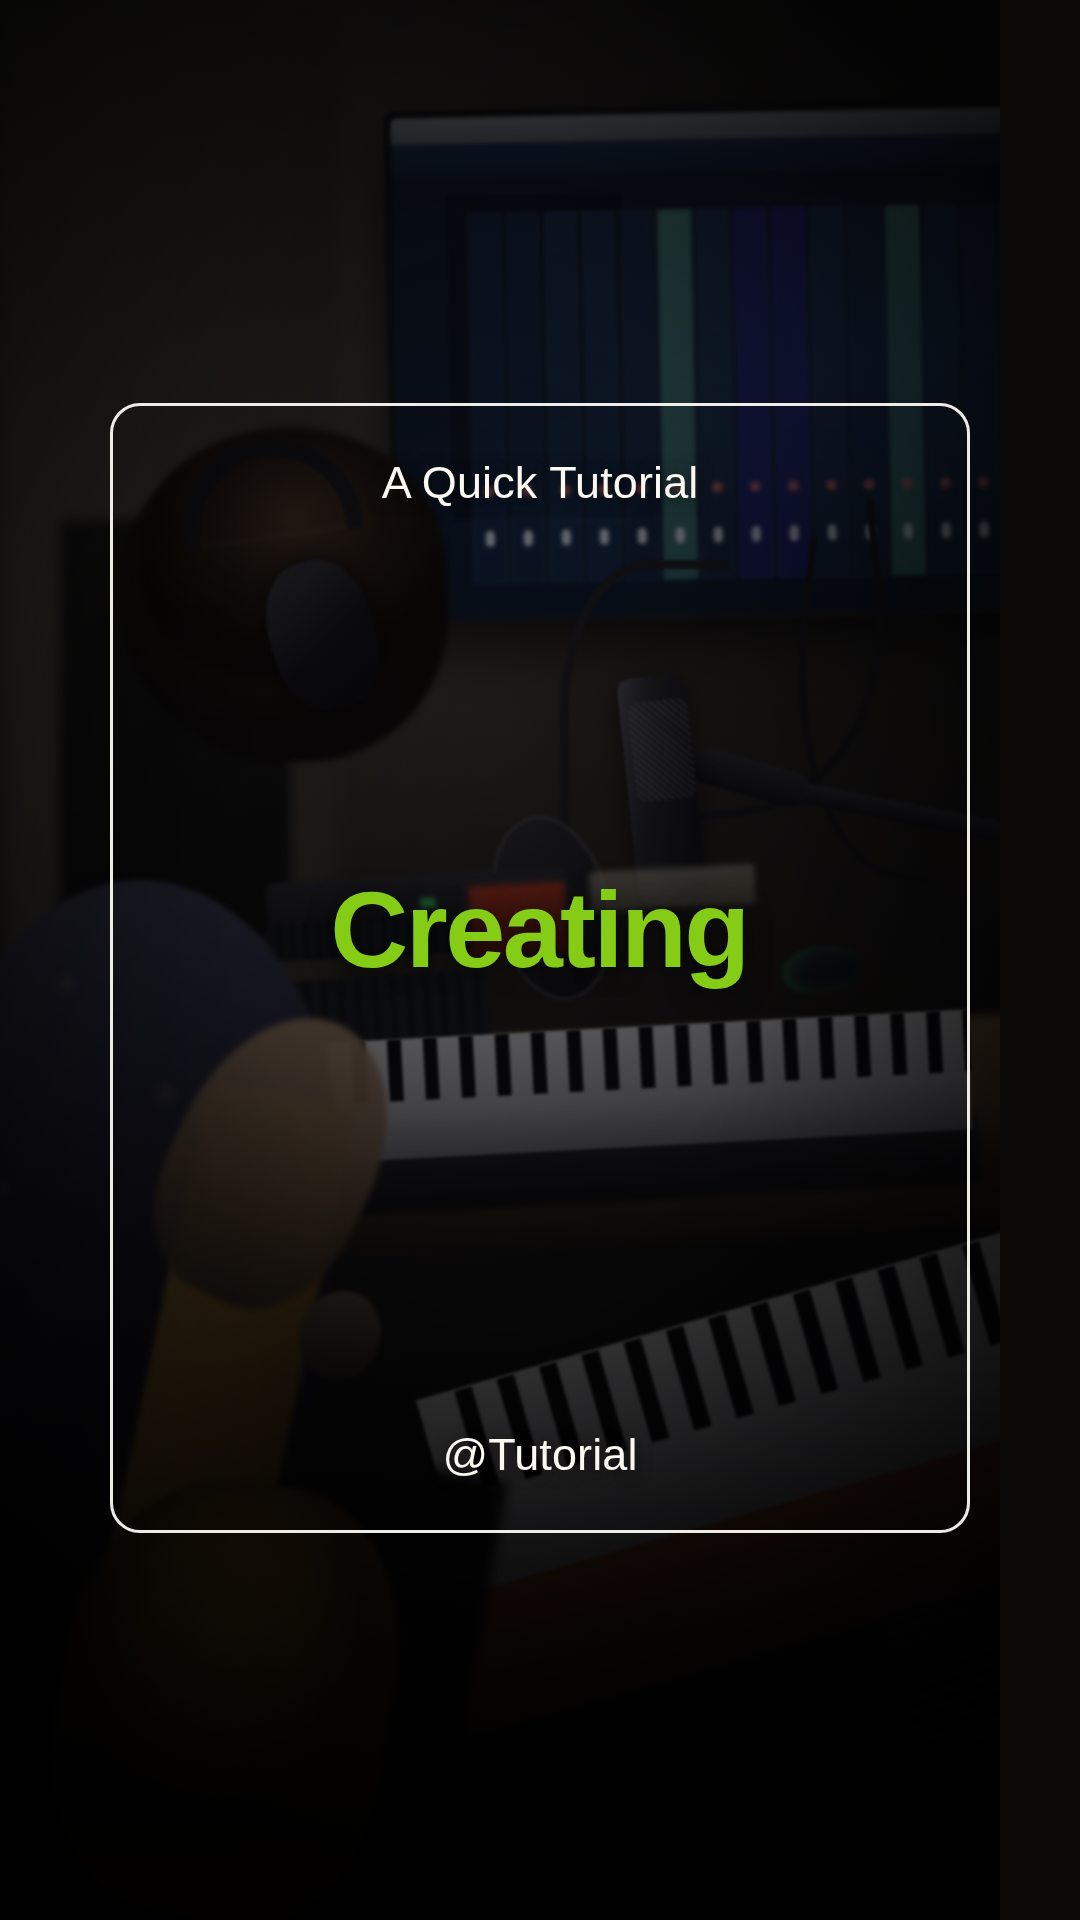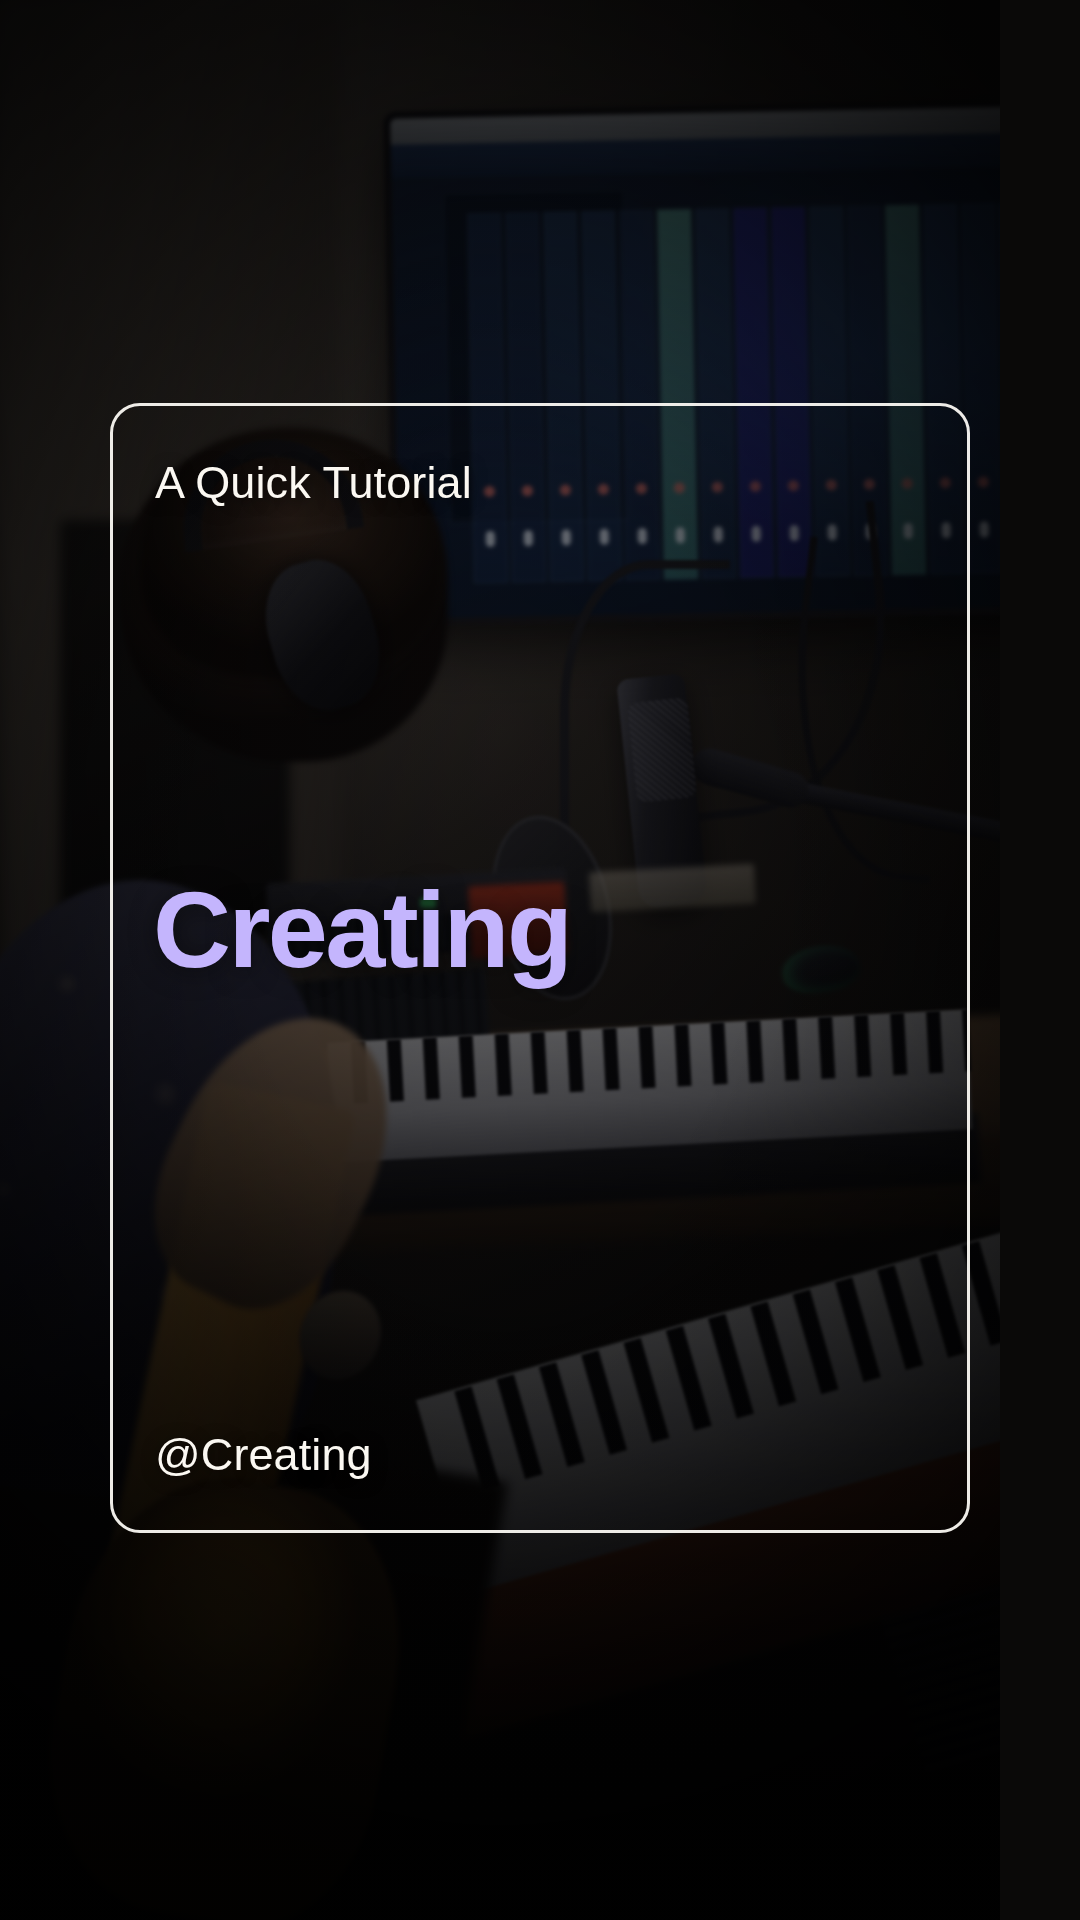--- a/index.html
+++ b/index.html
@@ -9,20 +9,21 @@
     background:#0a0908;
     font-family:"Liberation Sans", sans-serif;
     overflow:hidden;
   }
 
   .poster {
     position:relative;
     width:1000px; height:1920px;
     overflow:hidden;
     background:#141210;
+    text-align:center;
   }
 
   
   .photo { position:absolute; inset:0; overflow:hidden; }
 
   
   .ph-room {
     position:absolute; inset:0;
     background:
       radial-gradient(120% 70% at 12% 8%, #6b6157 0%, #4a433b 28%, #2b2621 58%, #14110e 100%),
@@ -397,21 +398,21 @@
     color:#fbf8f2;
     letter-spacing:.1px;
     line-height:1.1;
     text-shadow:0 2px 16px rgba(0,0,0,.55);
     padding-left:10px;
   }
 
   .headline {
     font-size:108px;
     font-weight:700;
-    color:#c4b5fd;
+    color:#84cc16;
     line-height:.98;
     letter-spacing:-2.6px;
     text-shadow:0 3px 26px rgba(0,0,0,.50);
     padding-left:8px;
     margin-bottom:76px;
   }
   .headline .ln { display:block; }
 
   .handle {
     font-size:45px;
@@ -556,17 +557,17 @@
   <div class="frame"></div>
 
   <div class="content">
 
     <div class="eyebrow">A Quick Tutorial</div>
 
     <h1 class="headline">
       <span class="ln">Creating</span>
     </h1>
 
-    <div class="handle">@Creating</div>
+    <div class="handle">@Tutorial</div>
 
   </div>
 
 </div>
 
 </body></html>

